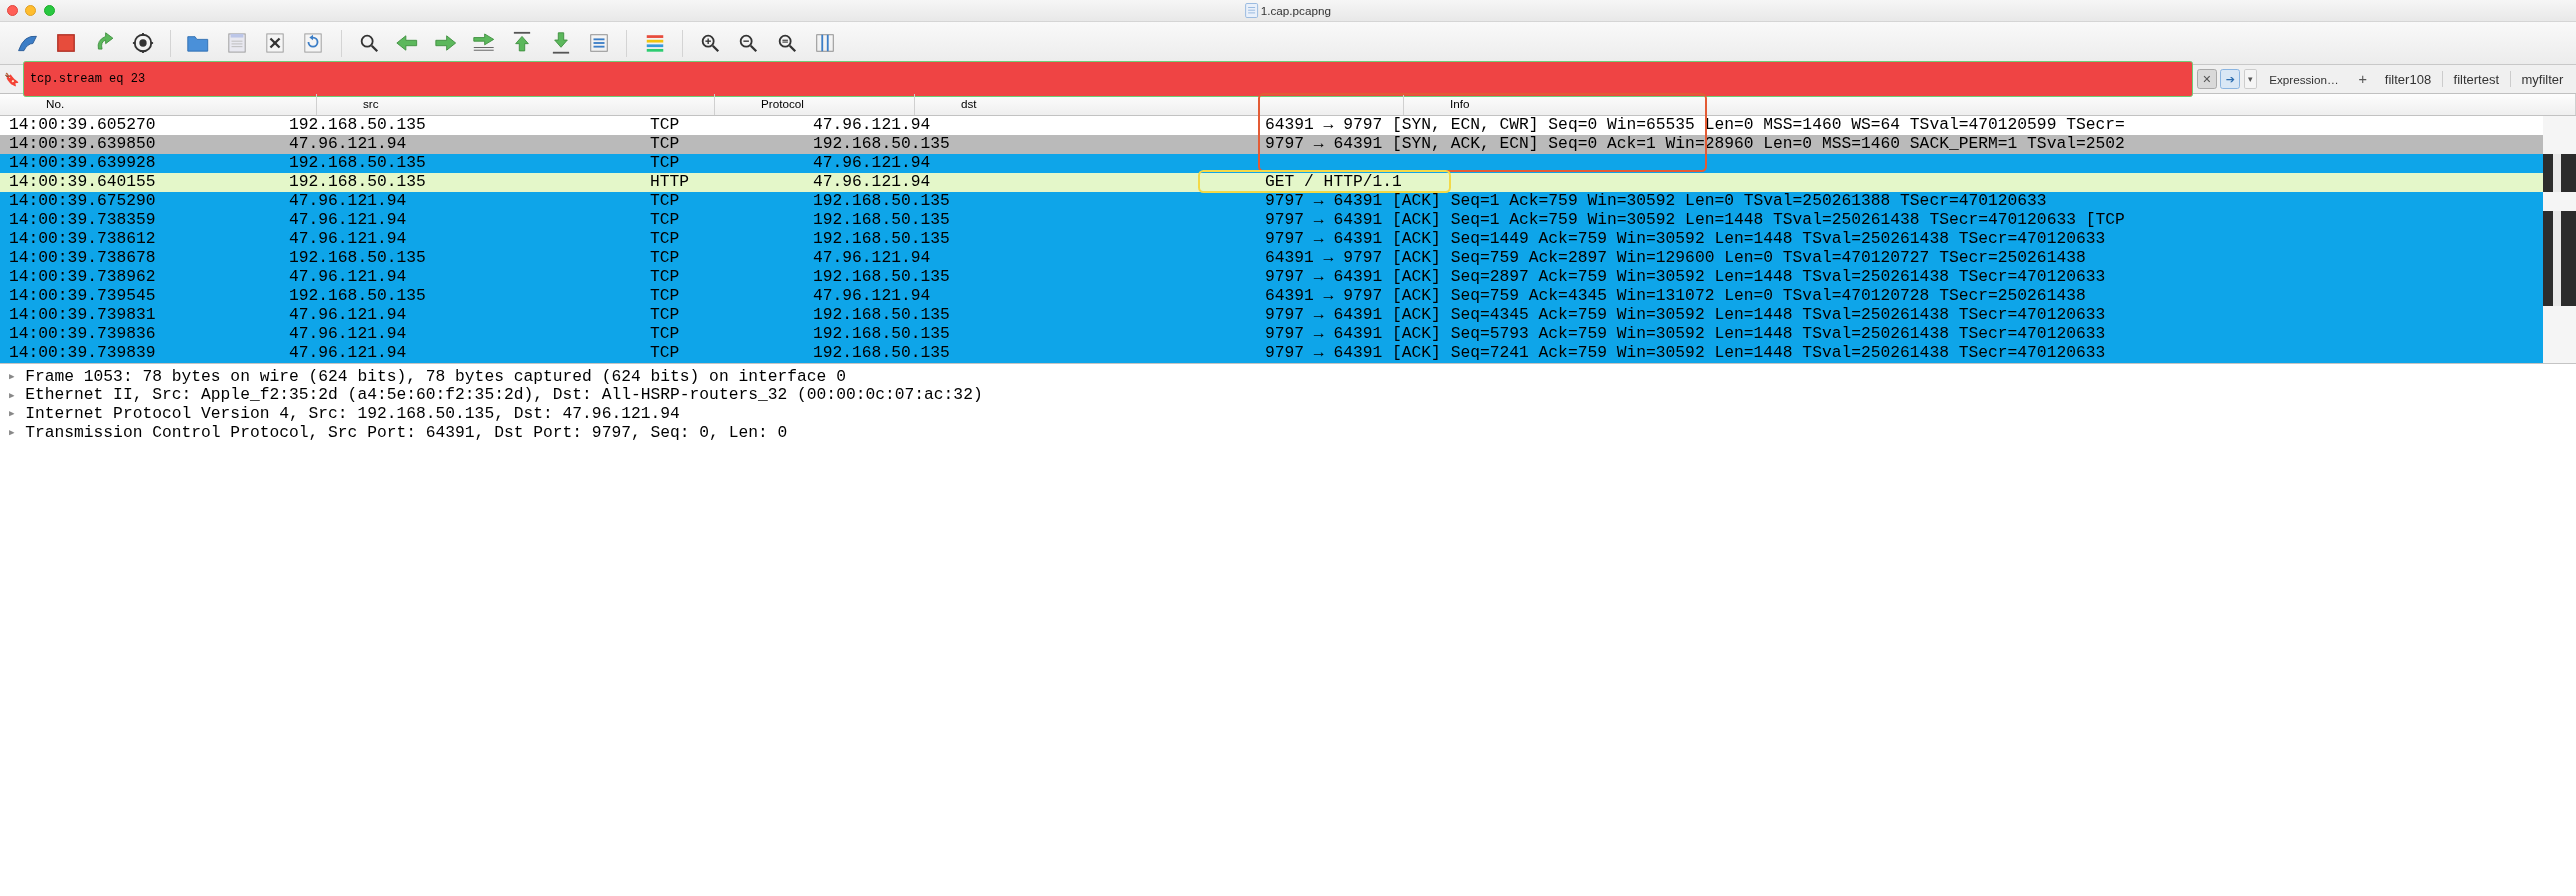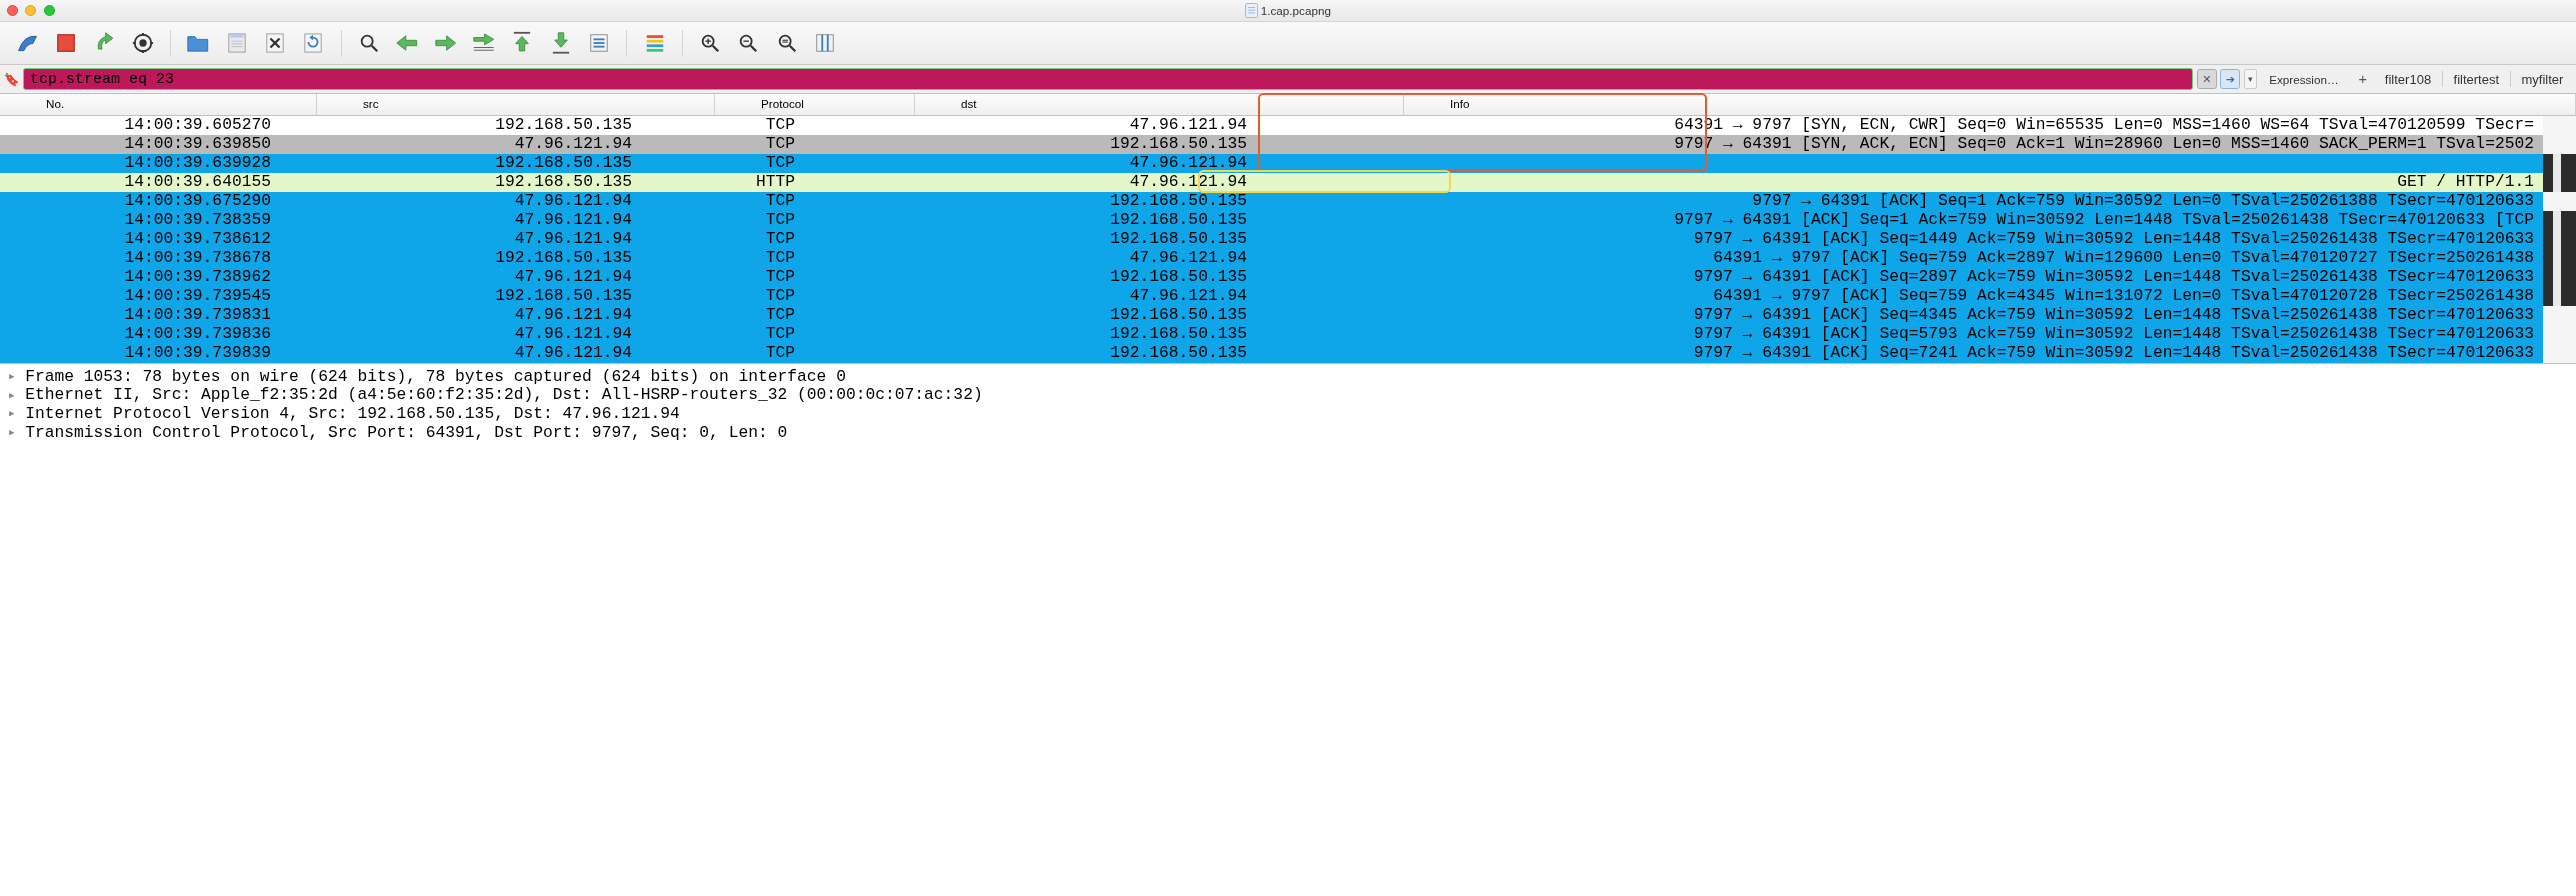--- a/index.html
+++ b/index.html
@@ -13,38 +13,38 @@
 .title-center { position: absolute; left: 50%; transform: translateX(-50%); display: flex; align-items: center; gap: 3px; font-size: 11.7px; color: #333; }
 .file-icon { display:inline-block; width:12.6px; height:14.5px; background:#e9f0fa; border:0.9px solid #9bbbe0; border-radius:1.8px; position:relative; }
 .file-icon::after { content:""; position:absolute; top:2.7px; left:1.8px; right:1.8px; height:0.9px; background:#9bbbe0; box-shadow:0 2.7px 0 #9bbbe0, 0 5.4px 0 #9bbbe0; }
 
 .toolbar { height: 43px; background: linear-gradient(#f9f9f9,#ececec); border-bottom: 0.9px solid #c8c8c8; display: flex; align-items: center; padding: 0 11px; gap: 5.4px; }
 .tbtn { width: 33px; height: 33px; display:flex; align-items:center; justify-content:center; border-radius:3.6px; }
 .sep { width: 0.9px; height: 27px; background: #d4d4d4; margin: 0 5.4px; }
 
 .filterbar { height: 29px; background:#f0f0f0; border-bottom:0.9px solid #c0c0c0; display:flex; align-items:center; padding:0 5.4px; gap:3.6px; }
 .bookmark-icon { width:14.5px; height:18px; display:flex; align-items:center; justify-content:center; font-size:12.6px; color:#3c7ec7; }
-.filter-input { flex:1; height:22px; background:#be185d; border:0.9px solid #6fcf77; border-radius:2.7px; padding:0 5.4px; font-family: Menlo, Monaco, "Courier New", monospace; font-size:15px; color:#000; display:flex; align-items:center; }
+.filter-input { flex:1; height:36px; background:#ef4444; border:0.9px solid #6fcf77; border-radius:2.7px; padding:0 5.4px; font-family: Menlo, Monaco, "Courier New", monospace; font-size:12px; color:#000; display:flex; align-items:center; }
 .clear-box { width:20px; height:20px; background:#d9d9d9; border:0.9px solid #aaa; border-radius:2.7px; display:flex; align-items:center; justify-content:center; font-size:11px; color:#555; }
 .arrow-box { width:20px; height:20px; background:#d9e7f5; border:0.9px solid #8ab4e0; border-radius:2.7px; display:flex; align-items:center; justify-content:center; font-size:11px; color:#2c6db0; }
 .dd-caret { width:12.6px; height:20px; border:0.9px solid #ccc; background:#f5f5f5; border-radius:1.8px; display:flex; align-items:center; justify-content:center; font-size:9px; color:#555; }
 .expr-btn { font-size:11.7px; color:#333; padding:0 9px; }
 .plus-btn { font-size:14.5px; color:#555; padding:0 7.2px; }
 .mini-filter { font-size:13px; color:#333; padding:0 7.2px; }
 .vline { width:0.9px; height:16.3px; background:#ccc; }
 
 .headers { height:22px; background: linear-gradient(#fdfdfd,#efefef); border-bottom:0.9px solid #c2c2c2; display:flex; font-size:11.7px; color:#000; }
 .th { border-right:0.9px solid #d0d0d0; padding:2.7px 9px; white-space:nowrap; overflow:hidden;margin-left:37px; }
 .th.no { width:280px; }
 .th.src { width:361px; }
 .th.proto { width:163px; }
 .th.dst { width:452px; }
 .th.info { flex:1; }
 
-.packet-area { display:flex;text-align:right; }
+.packet-area { display:flex; }
 .packet-list { flex:1; font-family: Menlo, Monaco, "Courier New", monospace; font-size:16.3px; line-height:1.0; }
 .scrollzone { width:33px; background:#f5f5f5; }
 .row { display:flex; height:19px; align-items:center; white-space:nowrap; overflow:hidden; }
 .row .cell { padding:0 9px; overflow:hidden; }
 .cell.no { width:280px; }
 .cell.src { width:361px; }
 .cell.proto { width:163px; }
 .cell.dst { width:452px; }
 .cell.info { flex:1; position:relative; }
 .bg-white { background:#ffffff; }

